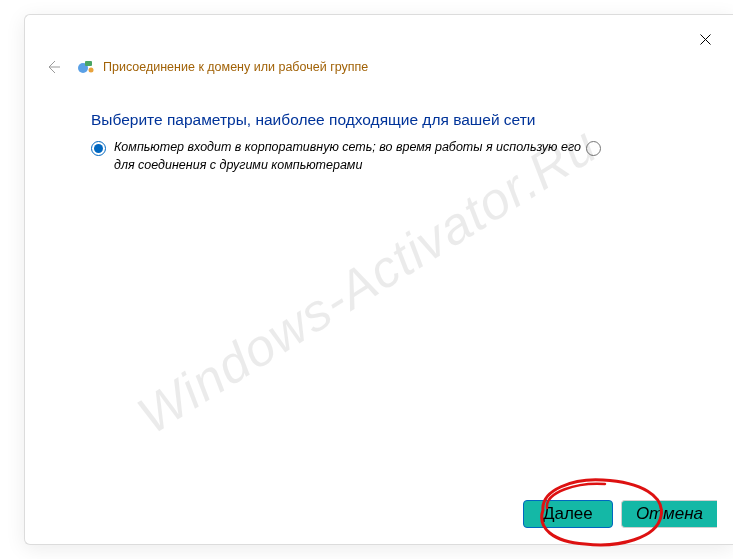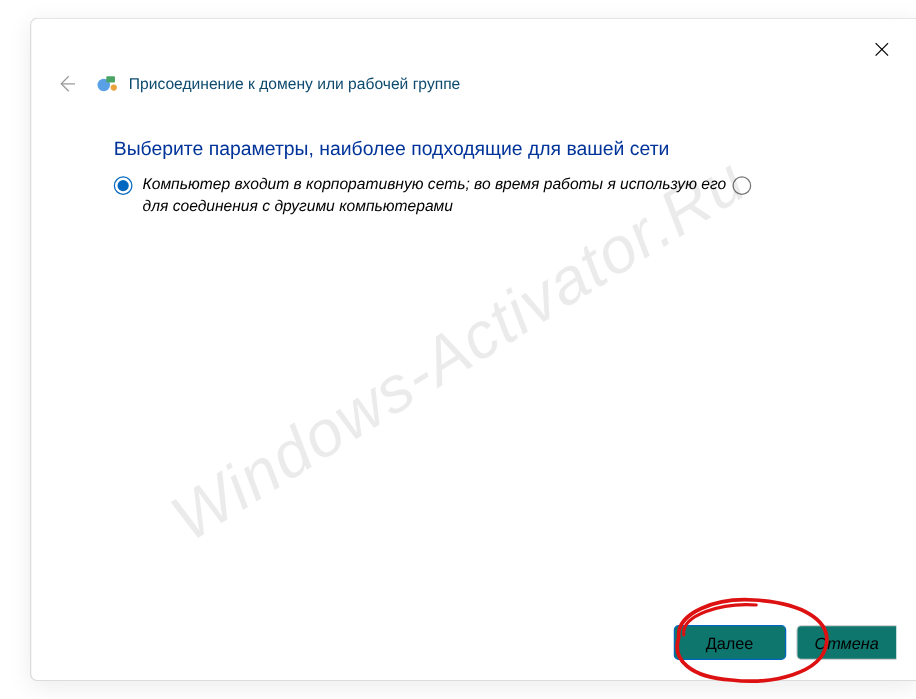--- a/index.html
+++ b/index.html
@@ -59,21 +59,21 @@
     }
     .wizard-icon {
       width: 18px;
       height: 18px;
       display: flex;
       align-items: center;
       justify-content: center;
     }
     .wizard-title {
       font-size: 12.5px;
-      color: #0c4a6e;
+      color: #a16207;
     }
     .content {
       padding: 34px 66px 0 66px;
     }
     .page-heading {
       font-size: 15.5px;
       color: #003399;
       font-weight: 400;
       margin-bottom: 10px;
     }
@@ -121,24 +121,24 @@
     .footer {
       position: absolute;
       bottom: 16px;
       right: 16px;
       display: flex;
       gap: 8px;
     }
     .btn {
       min-width: 82px;
       height: 28px;
-      font-size: 13px;
+      font-size: 17px;
       font-family: inherit;
       border: 1px solid #d0d0d0;
-      background: #0f766e;
+      background: #14b8a6;
       border-radius: 4px;
       cursor: pointer;
       padding: 0 14px;
       margin-top: 20px;
     }
     .btn.primary {
       border: 1.5px solid #0067c0;
       min-width: 90px;
     }
     .btn.cancel {

